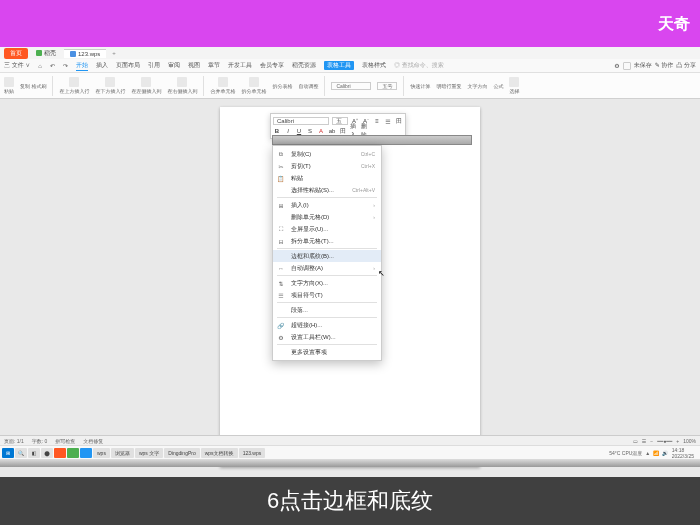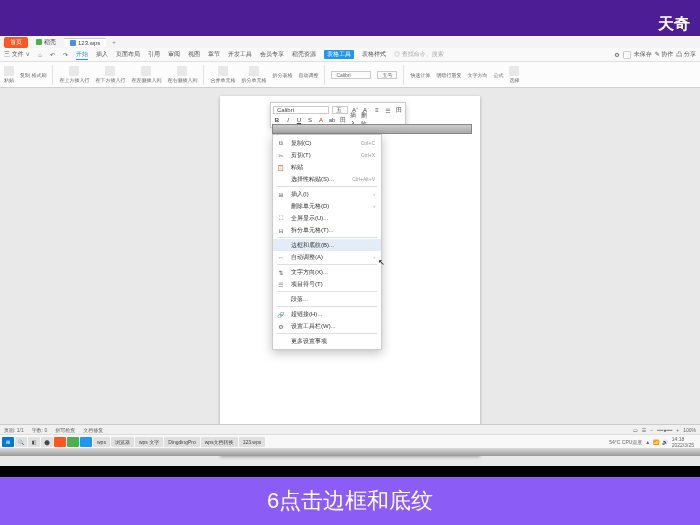--- a/index.html
+++ b/index.html
@@ -1,17 +1,17 @@
 <!DOCTYPE html>
 <html><head>
 <meta charset="utf-8">
 <style>
 *{margin:0;padding:0;box-sizing:border-box;font-family:"Microsoft YaHei",Arial,sans-serif}
 body{width:700px;height:525px;overflow:hidden;background:#000;position:relative}
-.upper-black{height:36px;background:#4c1d95;position:relative}
+.upper-black{height:47px;background:#d946ef;position:relative}
 .brand{position:absolute;right:10px;top:14px;color:#fff;font-size:16px;font-weight:bold}
 .app{height:430px;background:#fff;font-size:6px;color:#444;position:relative}
 .titlebar{height:12px;background:#f4f4f4;display:flex;align-items:center;padding:0 4px;gap:2px}
 .tab{padding:1px 6px;display:flex;align-items:center;gap:2px;font-size:6px}
 .tab.red{background:#ff5722;color:#fff;border-radius:2px}
 .tab.active{background:#fff;border-top:1px solid #ccc}
 .tab .dot{width:6px;height:6px;background:#4a90e2;border-radius:1px}
 .tab .dot.green{background:#4caf50}
 .menubar{height:14px;background:#f9f9f9;border-bottom:1px solid #e0e0e0;display:flex;align-items:center;padding:0 4px;gap:8px;font-size:6px}
 .menubar span{color:#555}
@@ -40,21 +40,21 @@
 .context-menu .sep{height:1px;background:#e0e0e0;margin:1px 4px}
 .cursor{position:absolute;top:162px;left:158px;font-size:8px;color:#000}
 .statusbar{position:absolute;bottom:32px;left:0;right:0;height:10px;background:#f0f0f0;border-top:1px solid #ccc;display:flex;align-items:center;padding:0 4px;font-size:5px;color:#666;gap:8px}
 .statusbar .right{margin-left:auto;display:flex;gap:4px;align-items:center}
 .taskbar{position:absolute;bottom:18px;left:0;right:0;height:14px;background:#f8f8f8;border-top:1px solid #ddd;display:flex;align-items:center;padding:0 2px;gap:1px;font-size:5px}
 .taskbar .t{width:12px;height:10px;background:#e0e0e0;border-radius:1px;display:flex;align-items:center;justify-content:center}
 .taskbar .wide{width:auto;padding:0 4px;gap:2px;display:flex;align-items:center}
 .taskbar .t.win{background:#0078d4;color:#fff}
 .taskbar .sys{margin-left:auto;display:flex;gap:3px;align-items:center;color:#666;padding-right:4px}
 .monitor-edge{position:absolute;bottom:10px;left:0;right:0;height:8px;background:linear-gradient(#ddd,#999)}
-.lower-black{position:absolute;bottom:0;left:0;right:0;height:48px;background:#8b5cf6;display:flex;align-items:center;justify-content:center}
+.lower-black{position:absolute;bottom:0;left:0;right:0;height:48px;background:#404040;display:flex;align-items:center;justify-content:center}
 .caption{color:#fff;font-size:22px}
 </style>
 </head>
 <body>
 
 <div class="upper-black">
   <div class="brand">天奇</div>
 </div>
 
 <div class="app">

